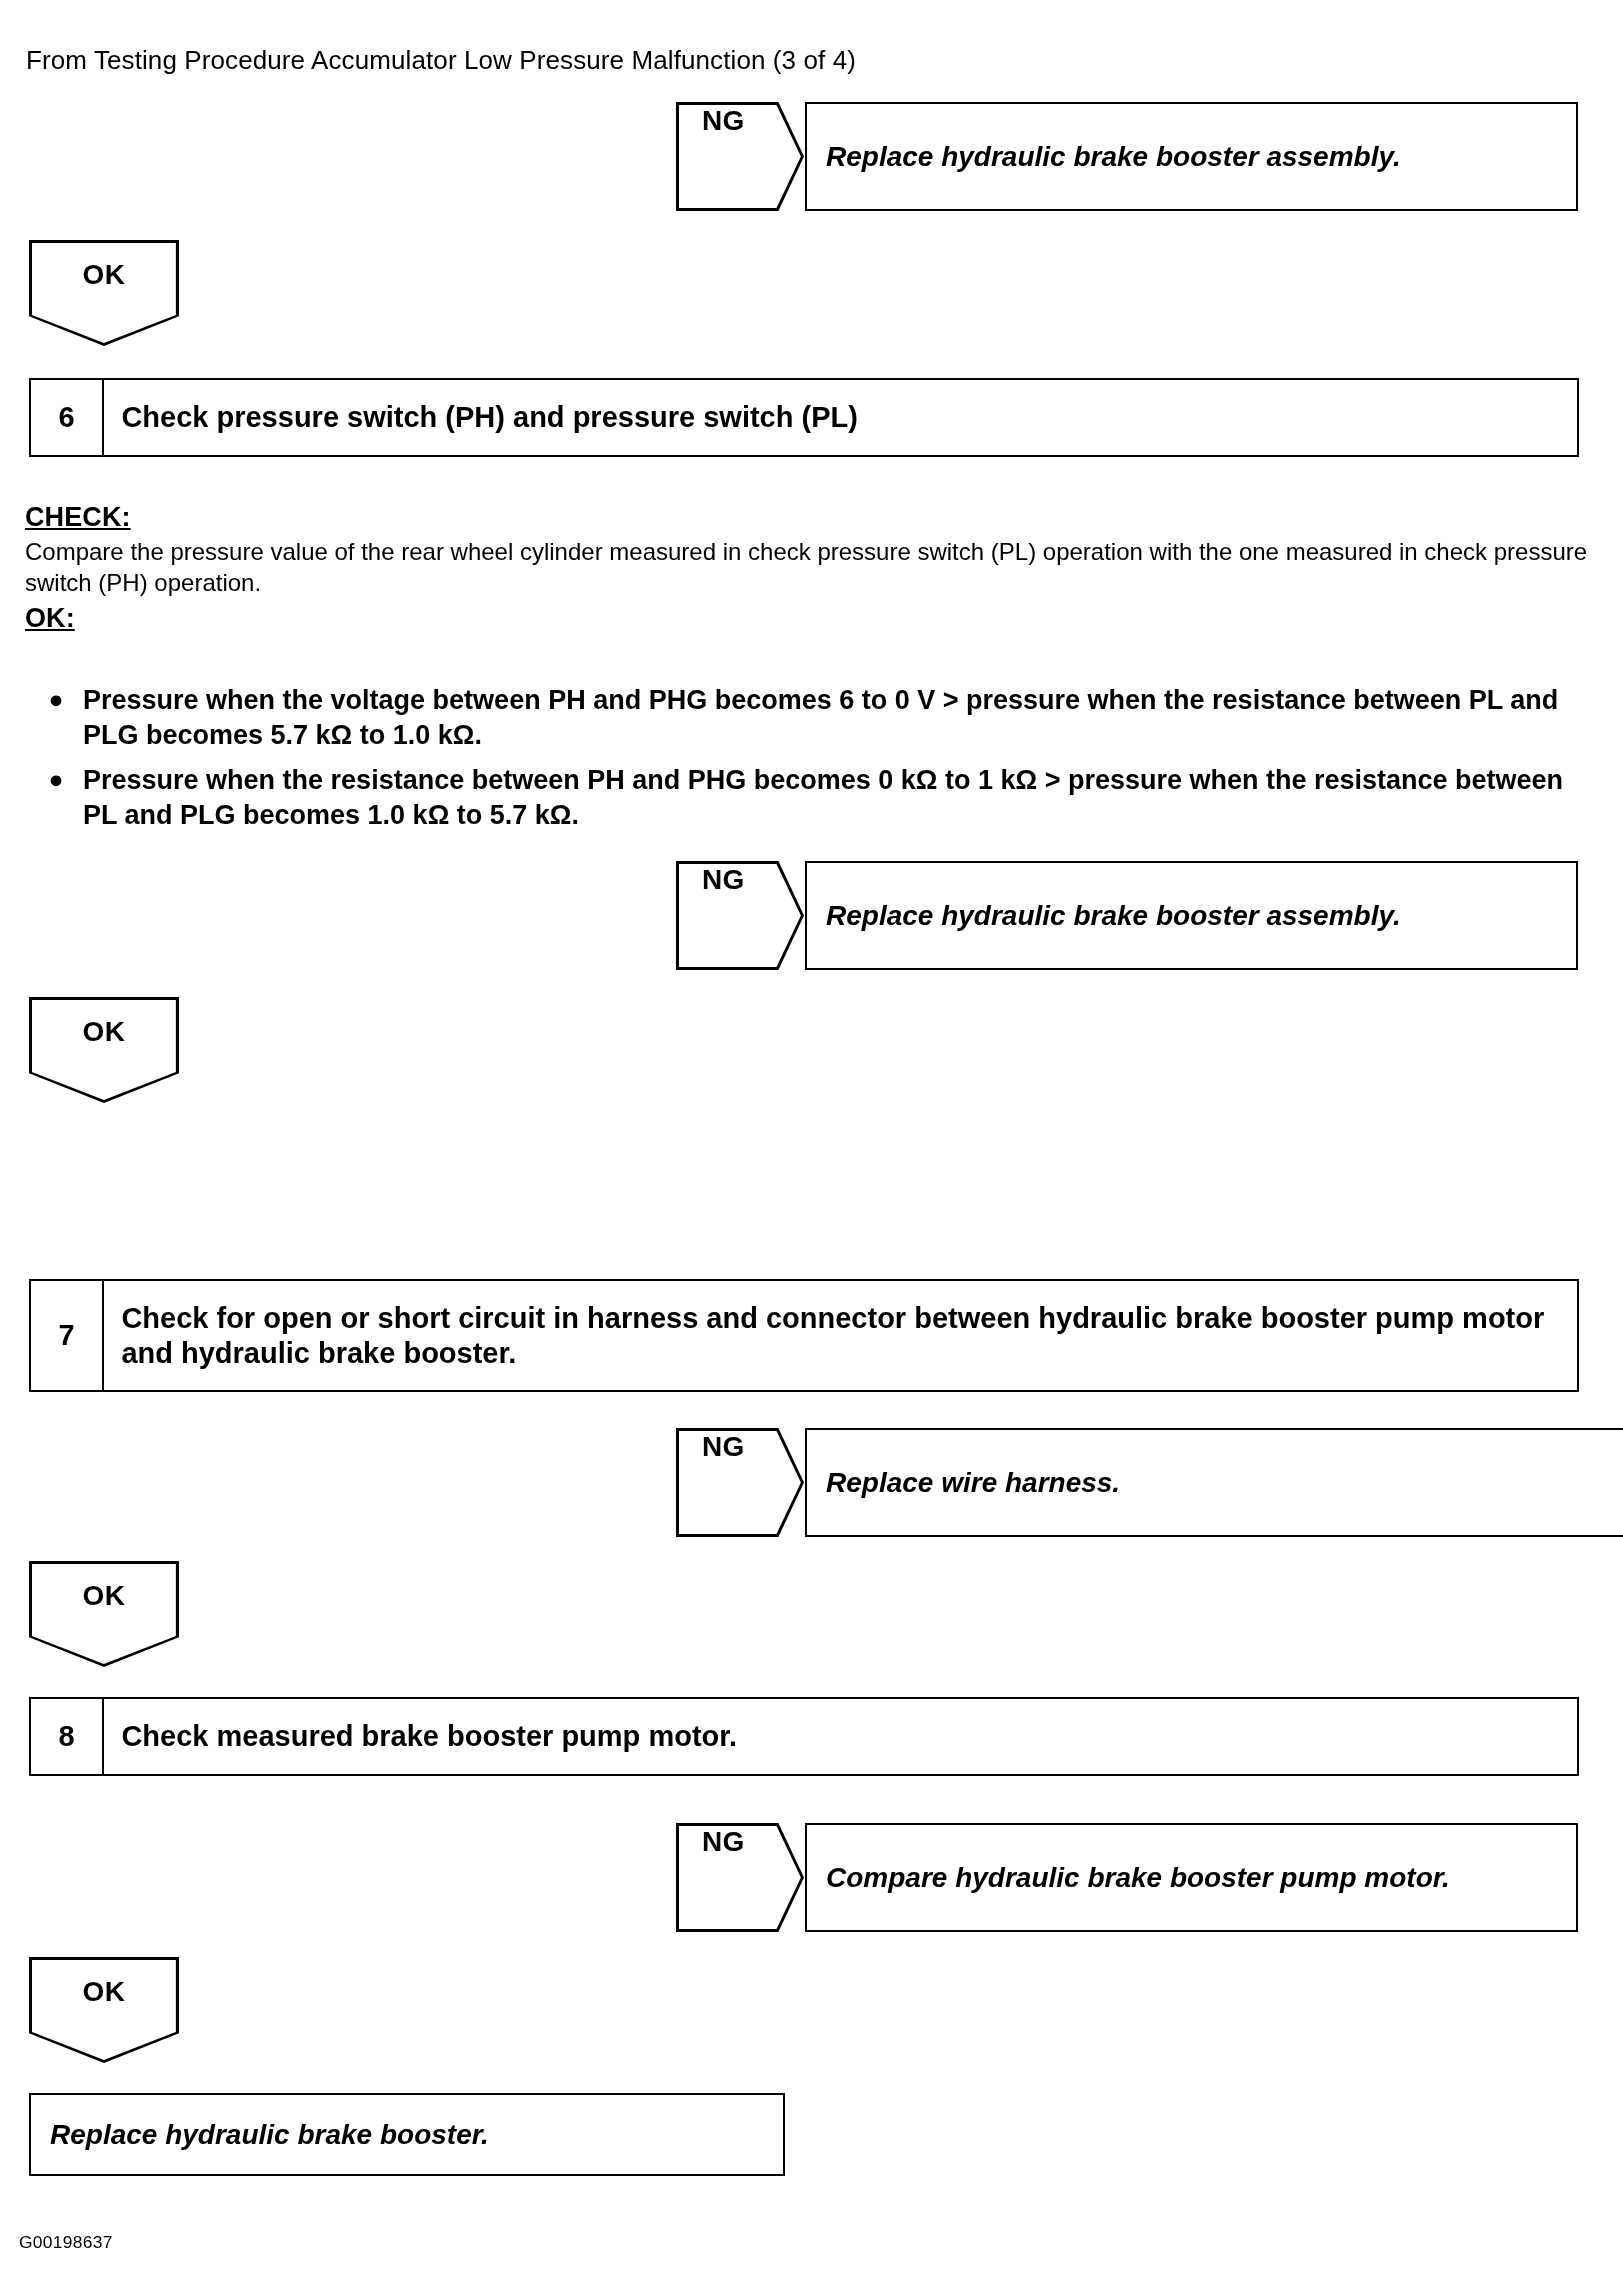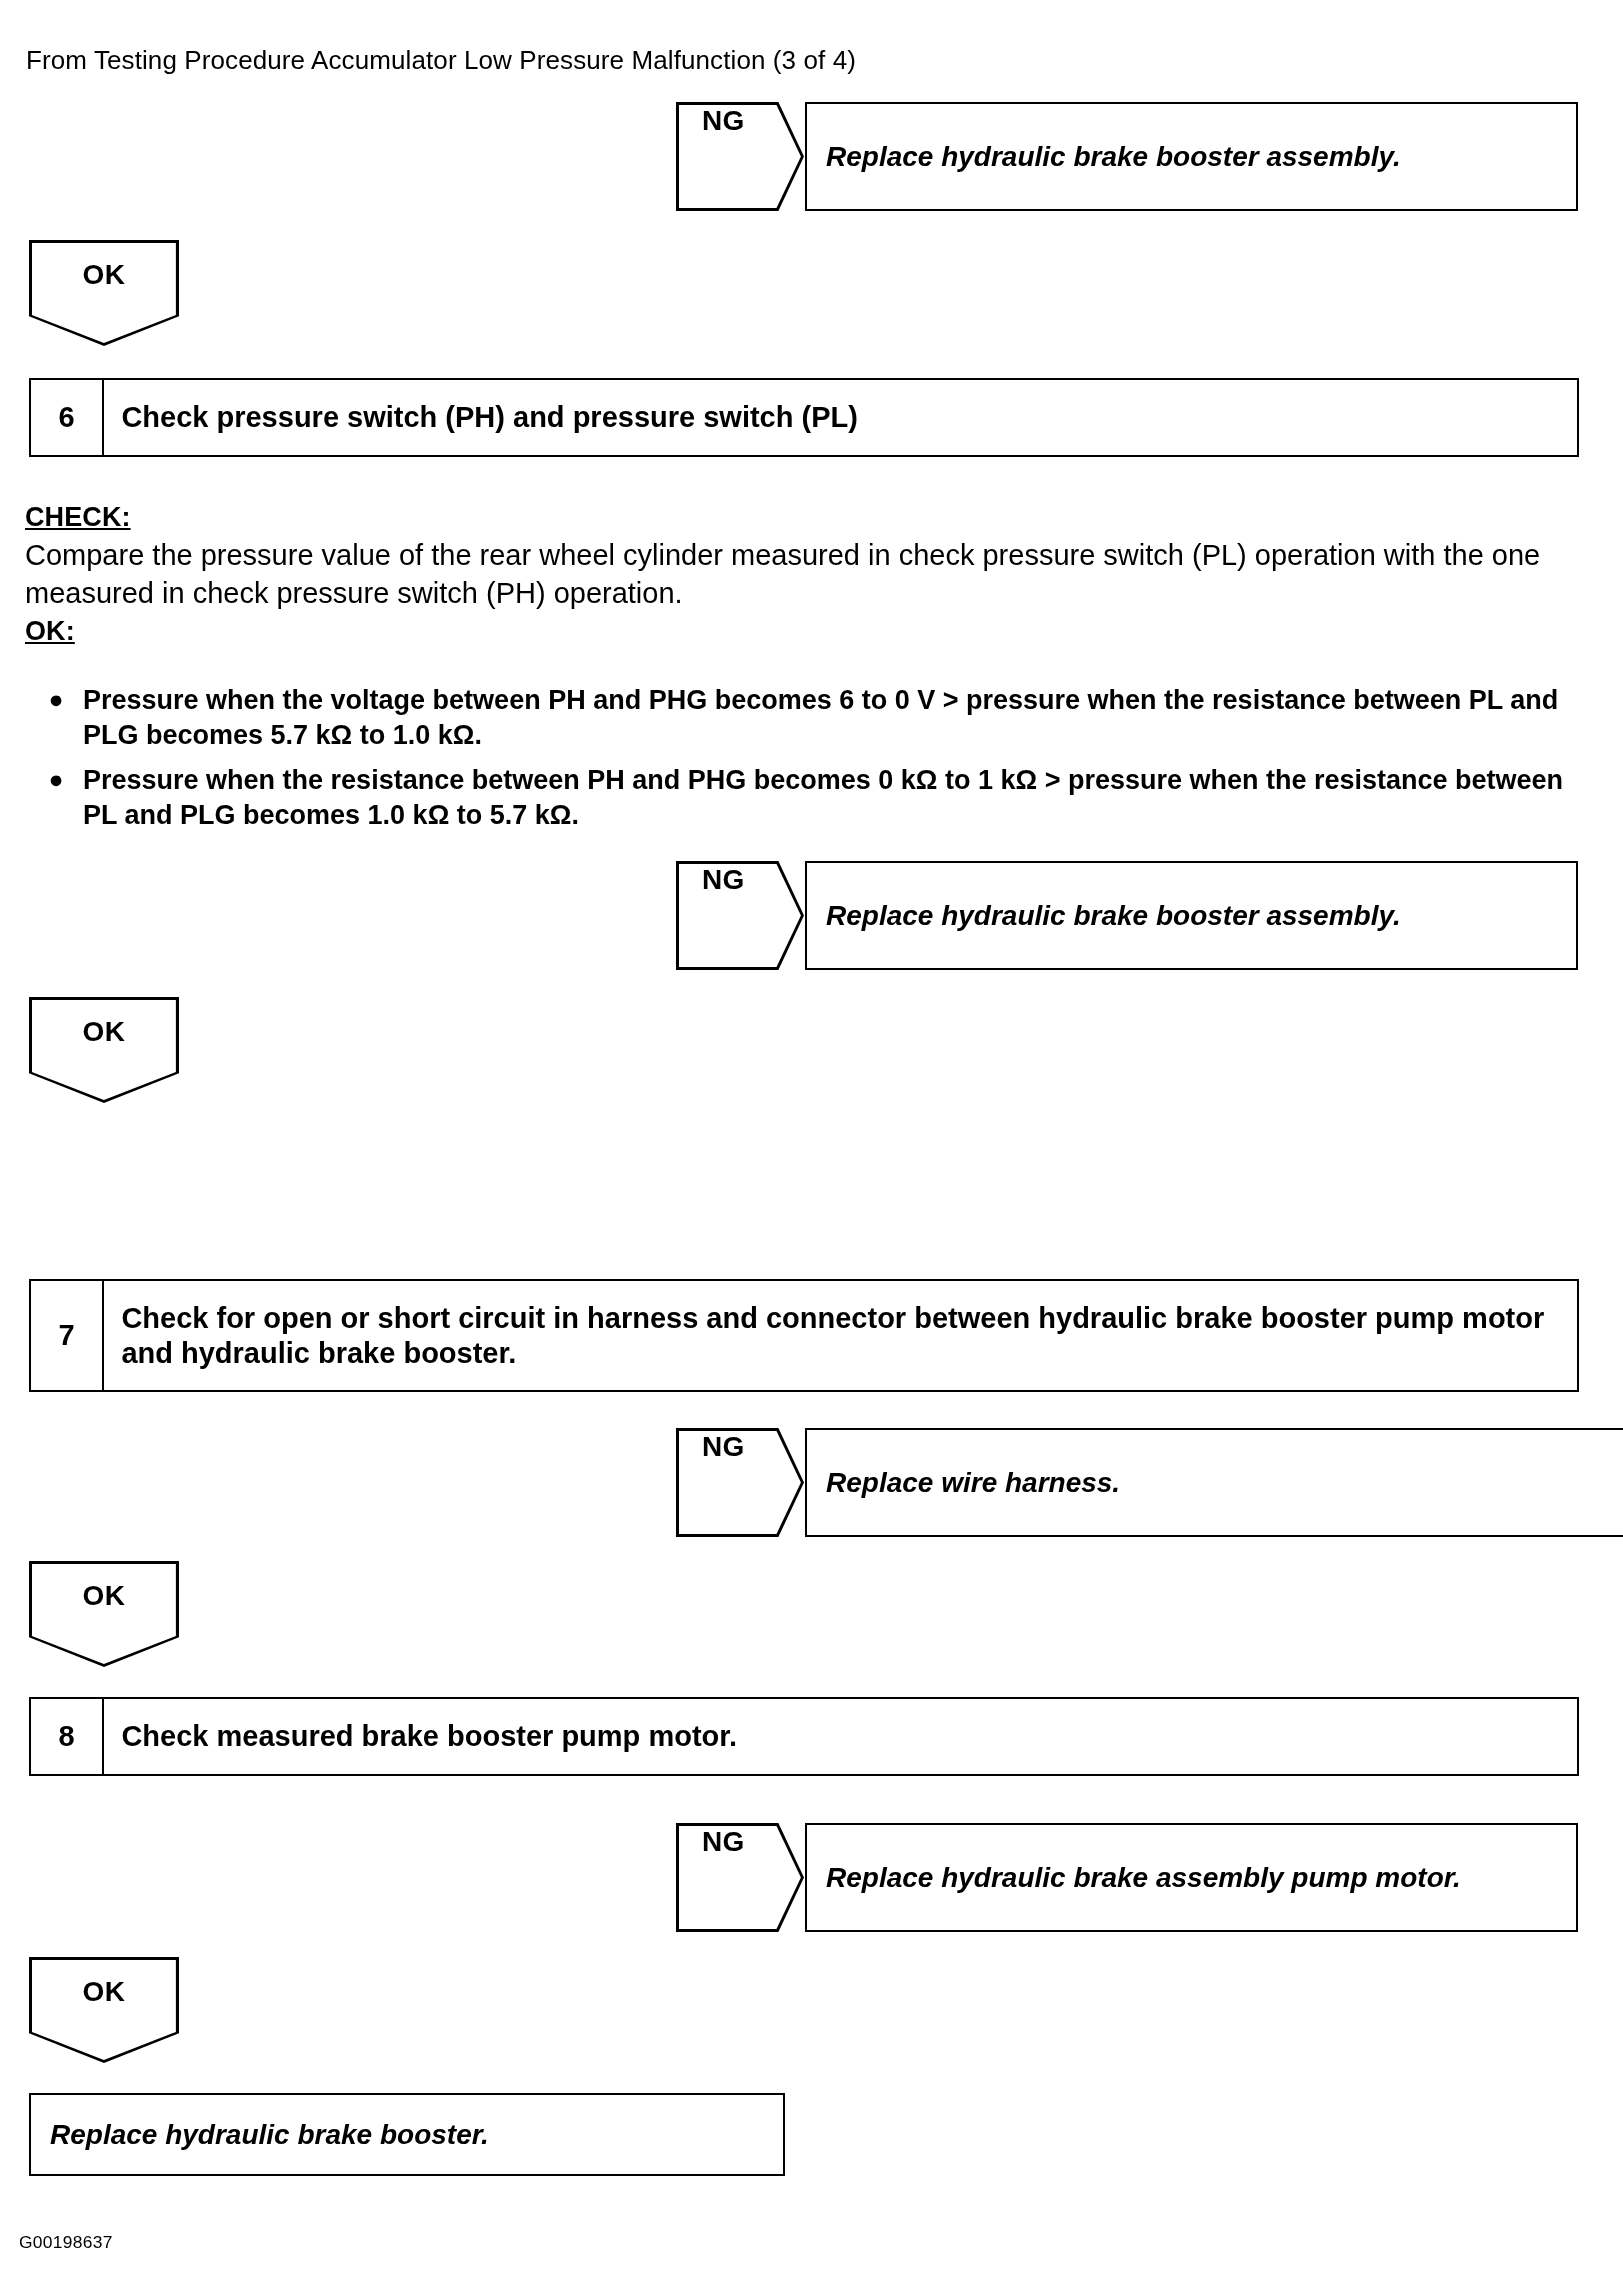--- a/index.html
+++ b/index.html
@@ -110,21 +110,21 @@
 
   
   .sec { position: absolute; }
   .sec-head {
     font-size: 27px;
     font-weight: bold;
     text-decoration: underline;
     letter-spacing: 0.1px;
   }
   .sec-body {
-    font-size: 29px;
+    font-size: 24px;
     line-height: 1.28;
   }
   .bullets { position: absolute; }
   .bullet-row {
     display: flex;
     align-items: flex-start;
     font-size: 27px;
     font-weight: bold;
     line-height: 1.3;
     margin-bottom: 4.4px;
@@ -229,21 +229,21 @@
     <div class="step-num">8</div>
     <div class="step-text">Check measured brake booster pump motor.</div>
   </div>
 
   <div class="chev-right-outer" style="left:676px; top:1823px; width:128px; height:109px;">
     <div class="chev-right-inner" style="left:2.9px; top:2.9px; width:122px; height:103px;">
       <span class="chev-label" style="margin-left:23px;">NG</span>
     </div>
   </div>
   <div class="rbox" style="left:805px; top:1823px; width:773px; height:109px;">
-    <span>Replace hydraulic brake assembly pump motor.</span>
+    <span>Compare hydraulic brake booster pump motor.</span>
   </div>
 
   <div class="chev-down-outer" style="left:29px; top:1957px; width:150px; height:106px;">
     <div class="chev-down-inner" style="left:2.9px; top:2.9px; width:144px; height:100px;">
       <span class="chev-label" style="margin-top:16px;">OK</span>
     </div>
   </div>
 
   <div class="rbox" style="left:29px; top:2093px; width:756px; height:83px;">
     <span>Replace hydraulic brake booster.</span>

